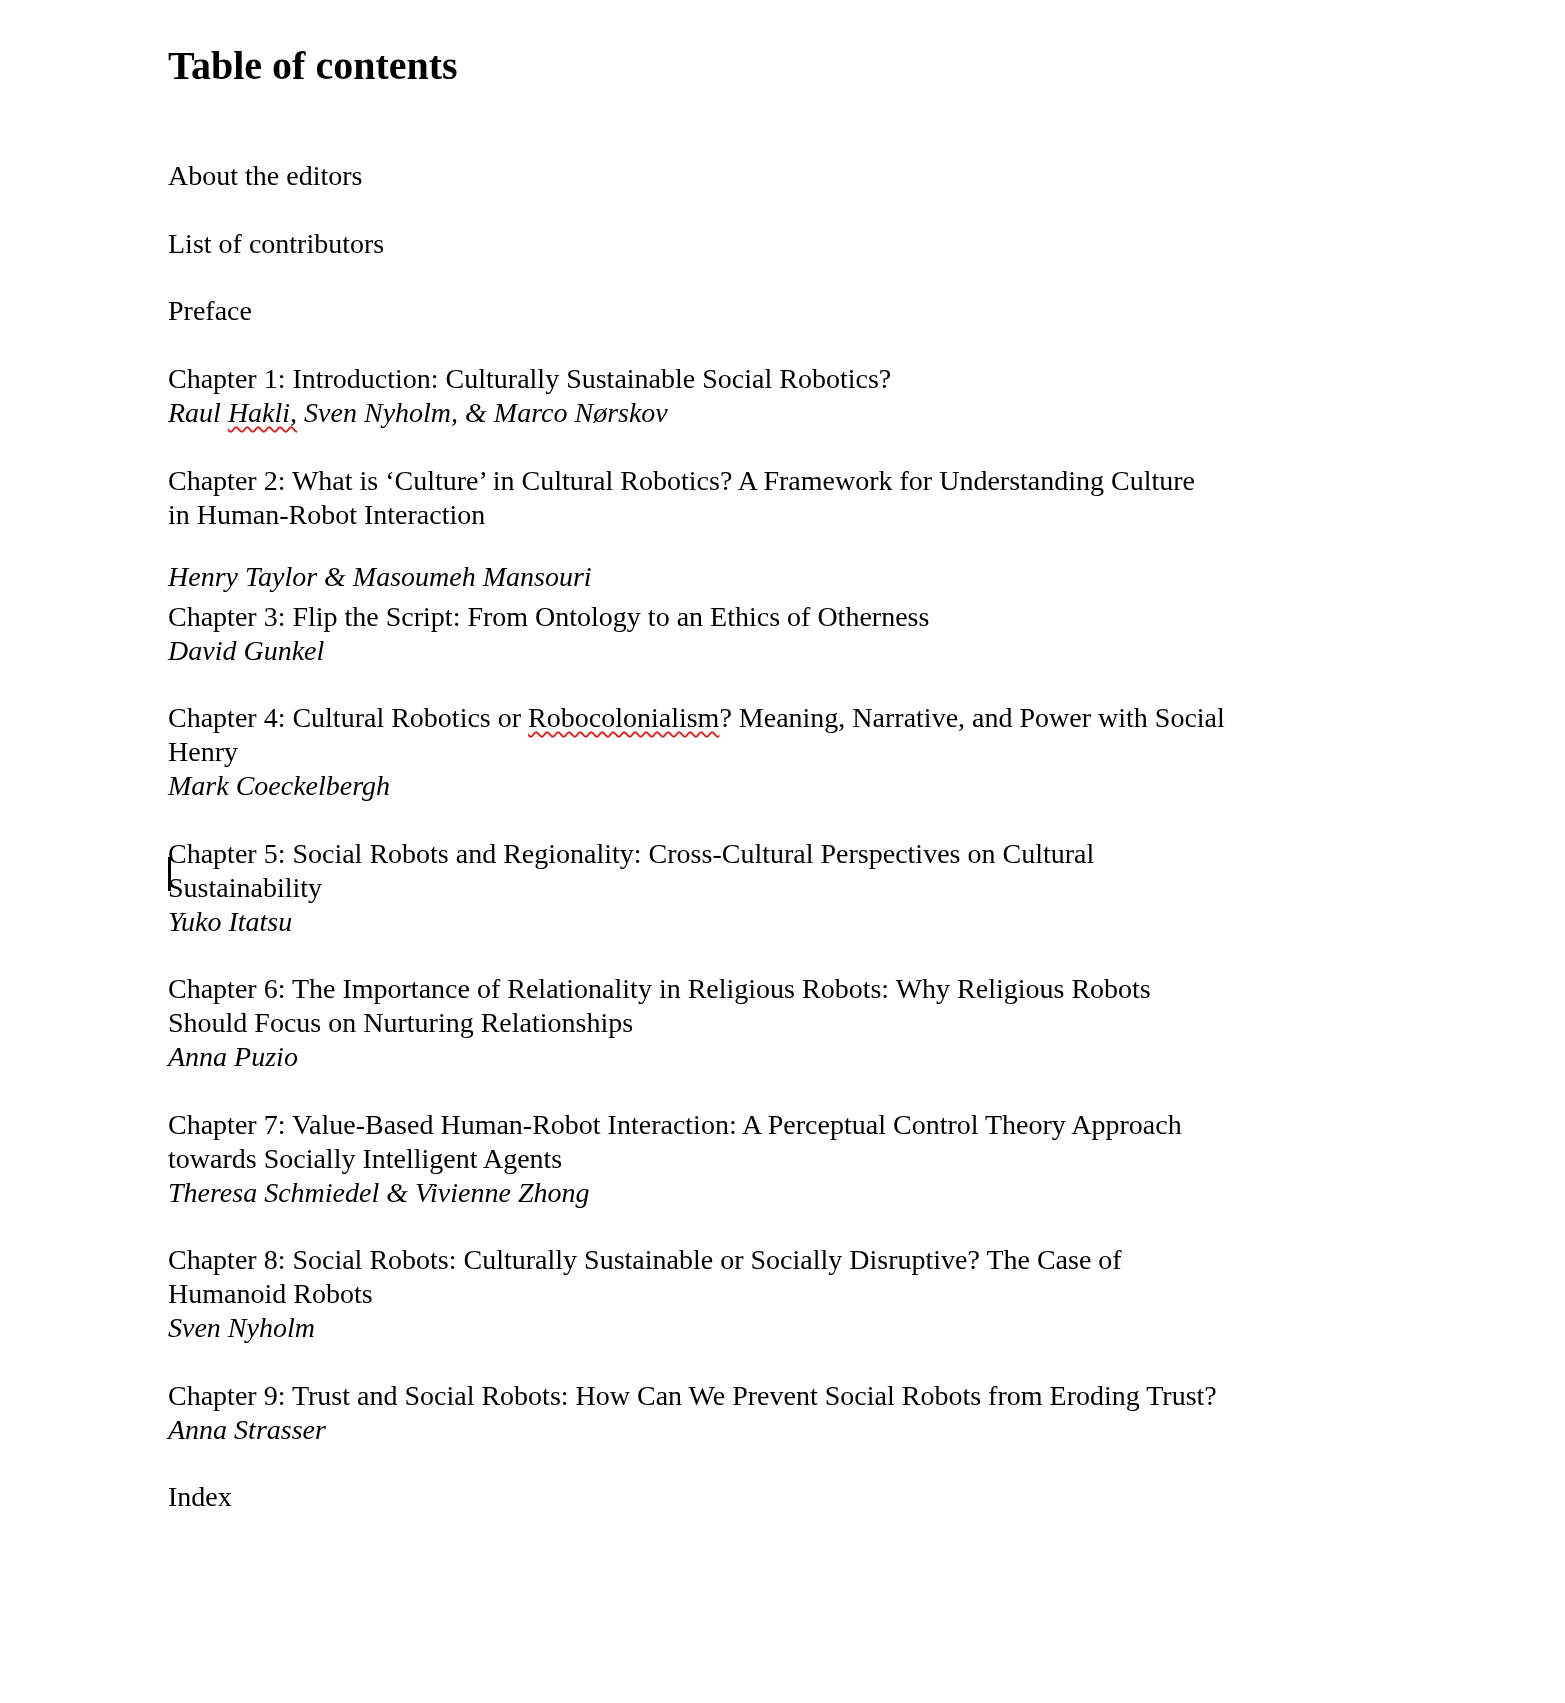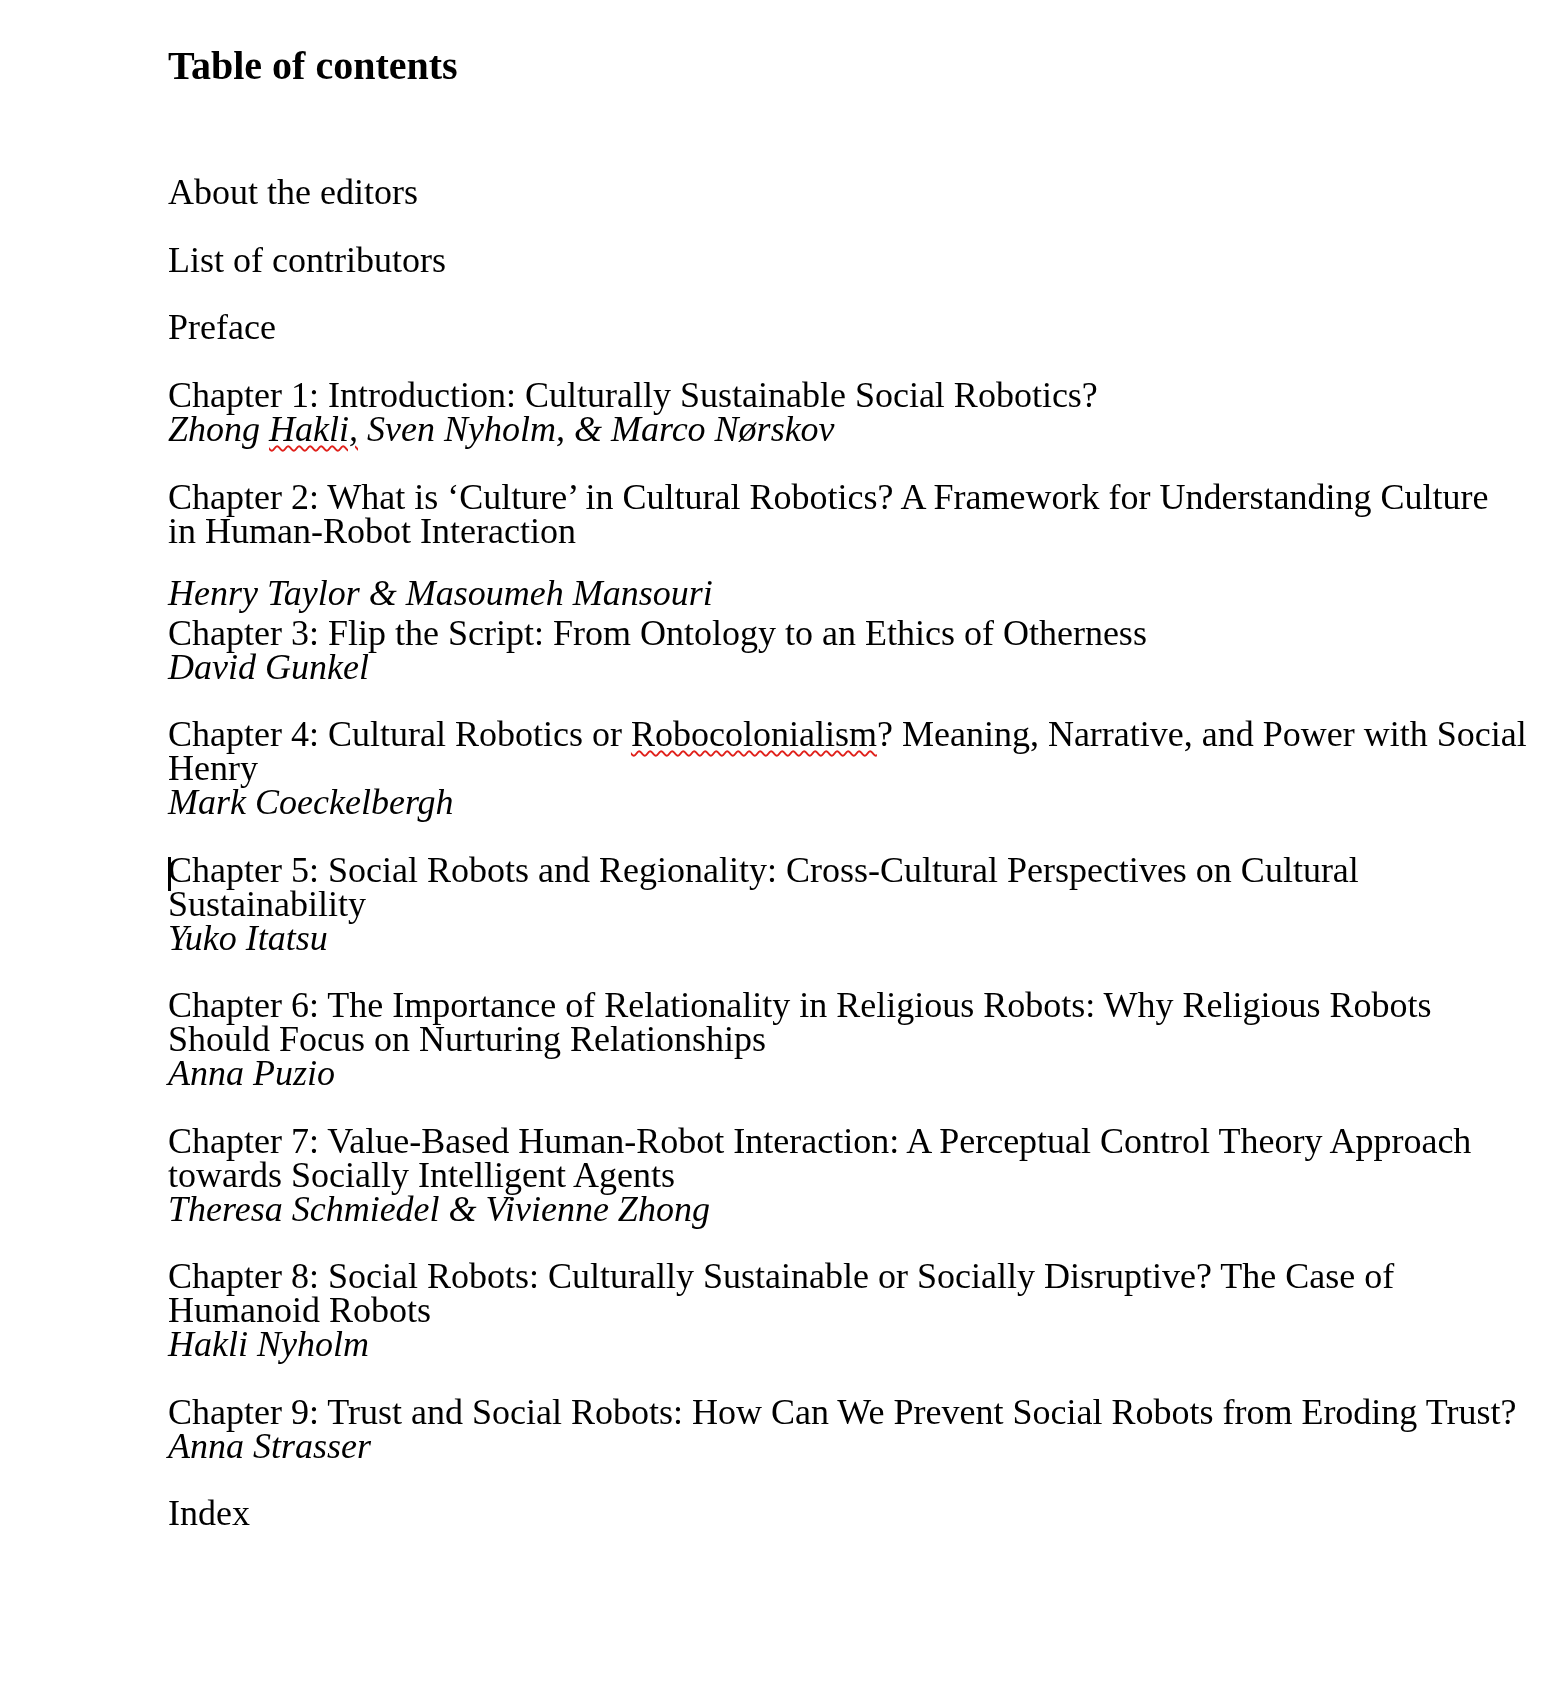--- a/index.html
+++ b/index.html
@@ -26,24 +26,23 @@
       left: 0;
       top: 48px;
       font-size: 40px;
       font-weight: bold;
       line-height: 36px;
       white-space: nowrap;
     }
     .line {
       position: absolute;
       left: 0;
-      font-size: 36px;
+      font-size: 28px;
       line-height: 36px;
       white-space: nowrap;
-      margin-top: 16px;
     }
     .author {
       font-style: italic;
     }
     .spell {
       text-decoration: underline wavy #e0201a;
       text-decoration-thickness: 1.5px;
       text-underline-offset: 4px;
       text-align: center;
     }
@@ -61,21 +60,21 @@
 
 <div class="page">
 
   <div class="doc-title">Table of contents</div>
 
   <div class="line" style="top:158px">About the editors</div>
   <div class="line" style="top:226px">List of contributors</div>
   <div class="line" style="top:293px">Preface</div>
 
   <div class="line" style="top:361px">Chapter 1: Introduction: Culturally Sustainable Social Robotics?</div>
-  <div class="line author" style="top:395px"><span>Zhong </span><span class="spell">Hakli,</span><span> Sven Nyholm, &amp; Marco Nørskov</span></div>
+  <div class="line author" style="top:395px"><span>Raul </span><span class="spell">Hakli,</span><span> Sven Nyholm, &amp; Marco Nørskov</span></div>
 
   <div class="line" style="top:463px">Chapter 2: What is ‘Culture’ in Cultural Robotics? A Framework for Understanding Culture</div>
   <div class="line" style="top:497px">in Human-Robot Interaction</div>
   <div class="line author" style="top:559px">Henry Taylor &amp; Masoumeh Mansouri</div>
 
   <div class="line" style="top:599px">Chapter 3: Flip the Script: From Ontology to an Ethics of Otherness</div>
   <div class="line author" style="top:633px">David Gunkel</div>
 
   <div class="line" style="top:700px"><span>Chapter 4: Cultural Robotics or </span><span class="spell">Robocolonialism</span><span>? Meaning, Narrative, and Power with Social</span></div>
   <div class="line" style="top:734px">Henry</div>
@@ -90,20 +89,20 @@
   <div class="line" style="top:971px">Chapter 6: The Importance of Relationality in Religious Robots: Why Religious Robots</div>
   <div class="line" style="top:1005px">Should Focus on Nurturing Relationships</div>
   <div class="line author" style="top:1039px">Anna Puzio</div>
 
   <div class="line" style="top:1107px">Chapter 7: Value-Based Human-Robot Interaction: A Perceptual Control Theory Approach</div>
   <div class="line" style="top:1141px">towards Socially Intelligent Agents</div>
   <div class="line author" style="top:1175px">Theresa Schmiedel &amp; Vivienne Zhong</div>
 
   <div class="line" style="top:1242px">Chapter 8: Social Robots: Culturally Sustainable or Socially Disruptive? The Case of</div>
   <div class="line" style="top:1276px">Humanoid Robots</div>
-  <div class="line author" style="top:1310px">Hakli Nyholm</div>
+  <div class="line author" style="top:1310px">Sven Nyholm</div>
 
   <div class="line" style="top:1378px">Chapter 9: Trust and Social Robots: How Can We Prevent Social Robots from Eroding Trust?</div>
   <div class="line author" style="top:1412px">Anna Strasser</div>
 
   <div class="line" style="top:1479px">Index</div>
 
 </div>
 
 </body></html>

